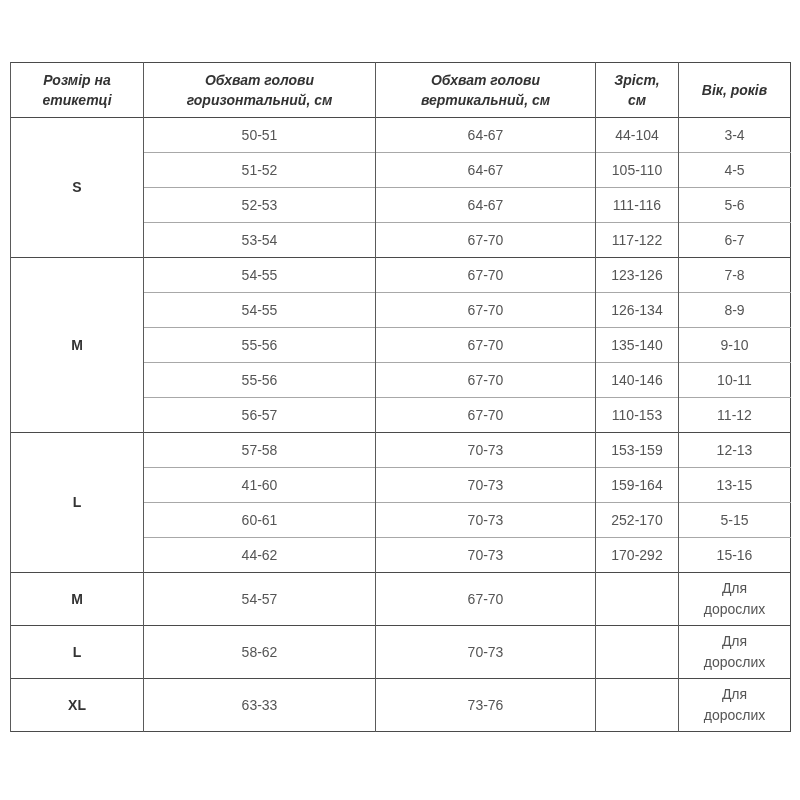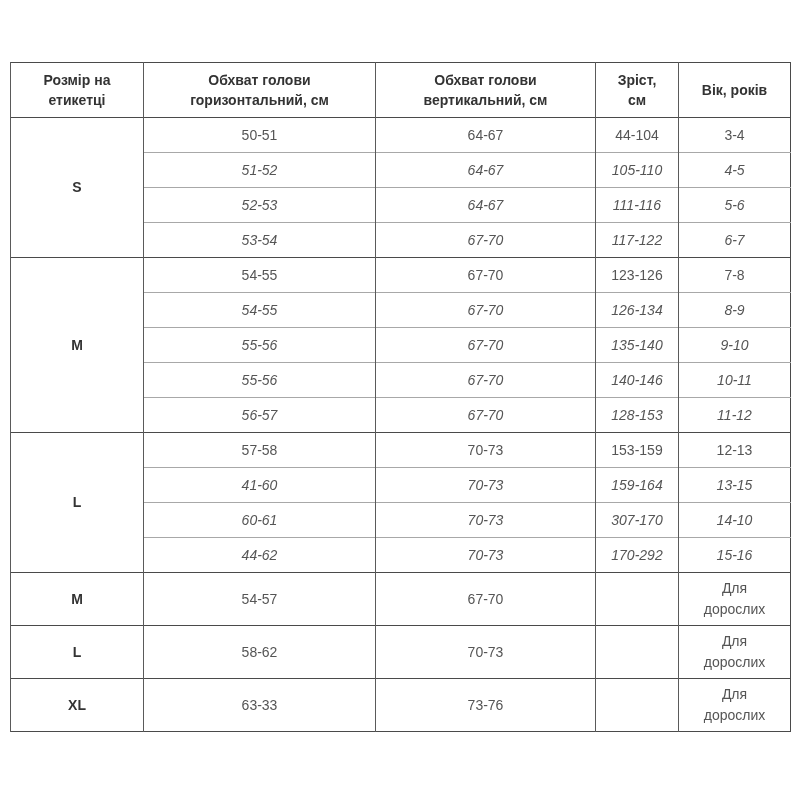--- a/index.html
+++ b/index.html
@@ -25,20 +25,21 @@
   .size-chart td {
     border-left: 1px solid #5a5a5a;
     text-align: center;
     vertical-align: middle;
     font-size: 14px;
     padding: 2px 8px;
     overflow: hidden;
   }
   .size-chart thead tr {
     height: 55px;
+    font-style: italic;
   }
   .size-chart th {
     font-weight: bold;
     color: #333333;
     line-height: 1.45;
   }
   .size-chart th.col-height {
     padding: 2px 14px;
     margin-top: 27px;
   }
@@ -57,21 +58,20 @@
     height: 53px;
   }
   
   .size-chart tr.section-start > td {
     border-top: 1px solid #4a4a4a;
     text-align: center;
   }
   
   .size-chart tr.row-inner > td {
     border-top: 1px solid #a8a8a8;
-    font-style: italic;
   }
   
   .size-chart td.age-cell {
     padding: 2px 16px;
   }
 </style>
 </head>
 <body>
 
 <div class="chart-wrap">
@@ -141,42 +141,42 @@
       </tr>
       <tr class="row-inner">
         <td>55-56</td>
         <td>67-70</td>
         <td>140-146</td>
         <td class="age-cell">10-11</td>
       </tr>
       <tr class="row-inner">
         <td>56-57</td>
         <td>67-70</td>
-        <td>128-153</td>
+        <td>110-153</td>
         <td class="age-cell">11-12</td>
       </tr>
 
       <tr class="section-start">
         <td class="size-cell" rowspan="4">L</td>
         <td>57-58</td>
         <td>70-73</td>
         <td>153-159</td>
         <td class="age-cell">12-13</td>
       </tr>
       <tr class="row-inner">
         <td>41-60</td>
         <td>70-73</td>
         <td>159-164</td>
         <td class="age-cell">13-15</td>
       </tr>
       <tr class="row-inner">
         <td>60-61</td>
         <td>70-73</td>
-        <td>307-170</td>
-        <td class="age-cell">14-10</td>
+        <td>252-170</td>
+        <td class="age-cell">5-15</td>
       </tr>
       <tr class="row-inner">
         <td>44-62</td>
         <td>70-73</td>
         <td>170-292</td>
         <td class="age-cell">15-16</td>
       </tr>
 
       <tr class="section-start adult-row">
         <td class="size-cell">M</td>

